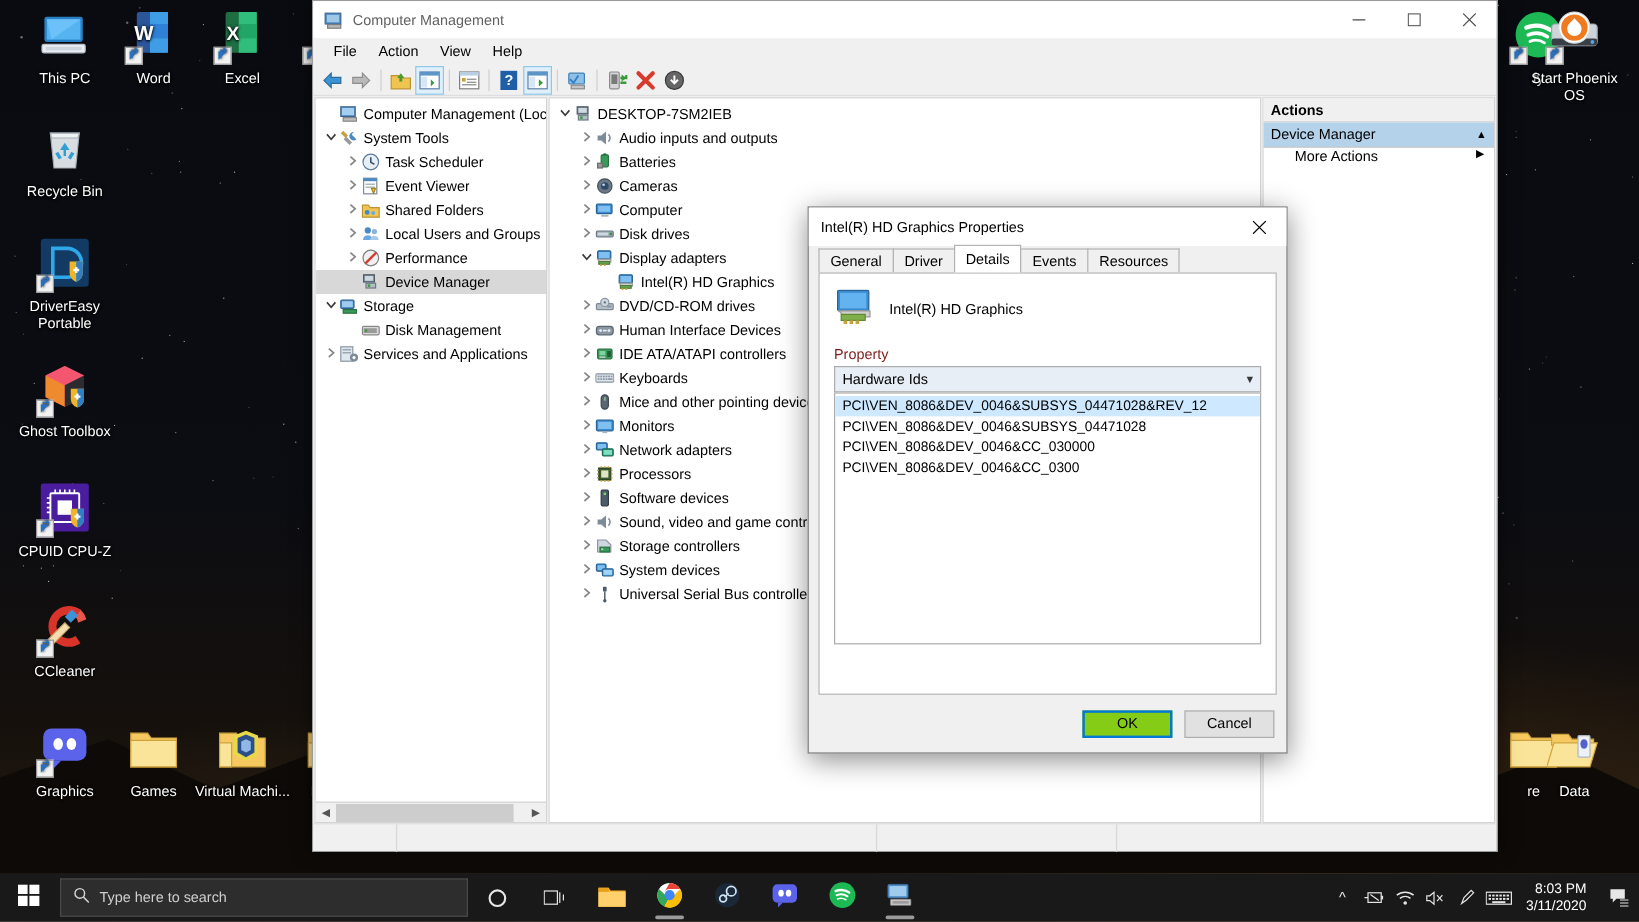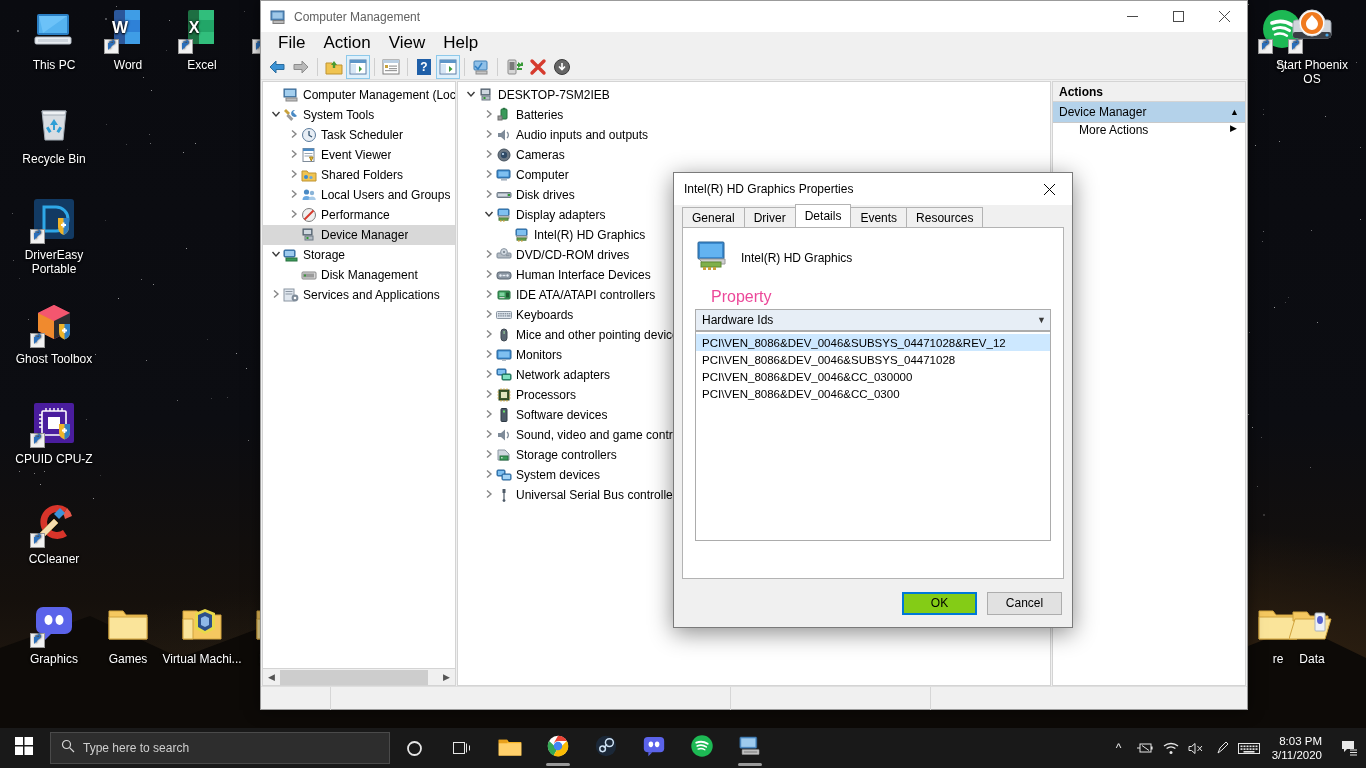--- a/index.html
+++ b/index.html
@@ -66,21 +66,21 @@
   .winbtns { margin-left: auto; display: flex; height: 31px; }
   .winbtn {
     width: 46px; height: 31px; display: flex; align-items: center; justify-content: center;
     color: #4a4a4a; font-size: 12px;
   }
 
   #mmc-menubar {
     height: 22px; background: #f0f0f0; display: flex; align-items: center;
     padding-left: 8px; flex: none;
   }
-  #mmc-menubar .mi { font-size: 17px; color: #000; padding: 2px 9px; }
+  #mmc-menubar .mi { font-size: 12px; color: #000; padding: 2px 9px; }
 
   #mmc-toolbar {
     height: 26px; background: #f0f0f0; display: flex; align-items: center;
     padding-left: 4px; flex: none; border-bottom: 1px solid #dedede;
   }
   .tbtn { width: 24px; height: 24px; display: flex; align-items: center; justify-content: center; position: relative; }
   .tbtn.sel { background: #dff0fb; border: 1px solid #8ec9ea; }
   .tsep { width: 1px; height: 18px; background: #cfcfcf; margin: 0 4px; }
 
   #mmc-body { flex: 1; display: flex; background: #f0f0f0; min-height: 0; }
@@ -167,21 +167,21 @@
     background: #fff; height: 23px; border-color: #b3b3b3;
     position: relative; z-index: 3;
   }
 
   #dlg-page {
     margin: 0 8px; flex: 1; background: #fff; border: 1px solid #b3b3b3;
     padding: 10px 12px; position: relative; z-index: 1; min-height: 0;
   }
   .dev-head { display: flex; align-items: center; gap: 12px; height: 40px; }
   .dev-head .nm { font-size: 12px; color: #000; }
-  .fld-label { font-size: 16px; color: #ec4899; margin: 10px 16px 3px; }
+  .fld-label { font-size: 12px; color: #7f1d1d; margin: 10px 0 3px; }
   #prop-select {
     height: 22px; border: 1px solid #acacac; background: #e7eef6;
     display: flex; align-items: center; padding: 0 4px 0 6px;
     font-size: 12px; color: #000;
   }
   #prop-select .cv { margin-left: auto; font-size: 9px; color: #3a3a3a; }
   #value-list {
     border: 1px solid #acacac; background: #fff; height: 210px;
     padding: 2px 0 0 0; overflow: hidden;
   }
@@ -930,35 +930,35 @@
               <rect x="4" y="9" width="8" height="4" fill="#b4bcc4" stroke="#6c7884"></rect>
               <rect x="5.5" y="10" width="2" height="2" fill="#2f9a2f"></rect>
             </svg></span>
           <span class="tlabel">DESKTOP-7SM2IEB</span>
         </div>
         <div class="trow" style="padding-left: 24px;">
           <span class="chev"><svg width="10" height="10" viewBox="0 0 10 10">
               <path d="M3 1.5 L7 5 L3 8.5" fill="none" stroke="#868686" stroke-width="1.4"></path>
             </svg></span>
           <span class="ticon"><svg width="16" height="16" viewBox="0 0 16 16">
+              <path d="M2 6 h3 l4 -3.5 v11 l-4 -3.5 h-3z" fill="#7e8b99"></path>
+              <path d="M11 5 a4 4 0 0 1 0 6" stroke="#7e8b99" fill="none" stroke-width="1.3"></path>
+            </svg></span>
+          <span class="tlabel">Audio inputs and outputs</span>
+        </div>
+        <div class="trow" style="padding-left: 24px;">
+          <span class="chev"><svg width="10" height="10" viewBox="0 0 10 10">
+              <path d="M3 1.5 L7 5 L3 8.5" fill="none" stroke="#868686" stroke-width="1.4"></path>
+            </svg></span>
+          <span class="ticon"><svg width="16" height="16" viewBox="0 0 16 16">
               <rect x="5" y="2" width="6" height="10" rx="1" fill="#3a9a5a" stroke="#27713f"></rect>
               <rect x="6.8" y="0.8" width="2.4" height="1.6" fill="#27713f"></rect>
               <rect x="2" y="9" width="4" height="4" fill="#9a9a9a" stroke="#6c6c6c"></rect>
             </svg></span>
           <span class="tlabel">Batteries</span>
-        </div>
-        <div class="trow" style="padding-left: 24px;">
-          <span class="chev"><svg width="10" height="10" viewBox="0 0 10 10">
-              <path d="M3 1.5 L7 5 L3 8.5" fill="none" stroke="#868686" stroke-width="1.4"></path>
-            </svg></span>
-          <span class="ticon"><svg width="16" height="16" viewBox="0 0 16 16">
-              <path d="M2 6 h3 l4 -3.5 v11 l-4 -3.5 h-3z" fill="#7e8b99"></path>
-              <path d="M11 5 a4 4 0 0 1 0 6" stroke="#7e8b99" fill="none" stroke-width="1.3"></path>
-            </svg></span>
-          <span class="tlabel">Audio inputs and outputs</span>
         </div>
         <div class="trow" style="padding-left: 24px;">
           <span class="chev"><svg width="10" height="10" viewBox="0 0 10 10">
               <path d="M3 1.5 L7 5 L3 8.5" fill="none" stroke="#868686" stroke-width="1.4"></path>
             </svg></span>
           <span class="ticon"><svg width="16" height="16" viewBox="0 0 16 16">
               <circle cx="8" cy="8" r="6" fill="#6c7884" stroke="#44505c"></circle>
               <circle cx="8" cy="8" r="3.2" fill="#2f4a66"></circle>
               <circle cx="7" cy="7" r="1.1" fill="#bcd8f0"></circle>
             </svg></span>

